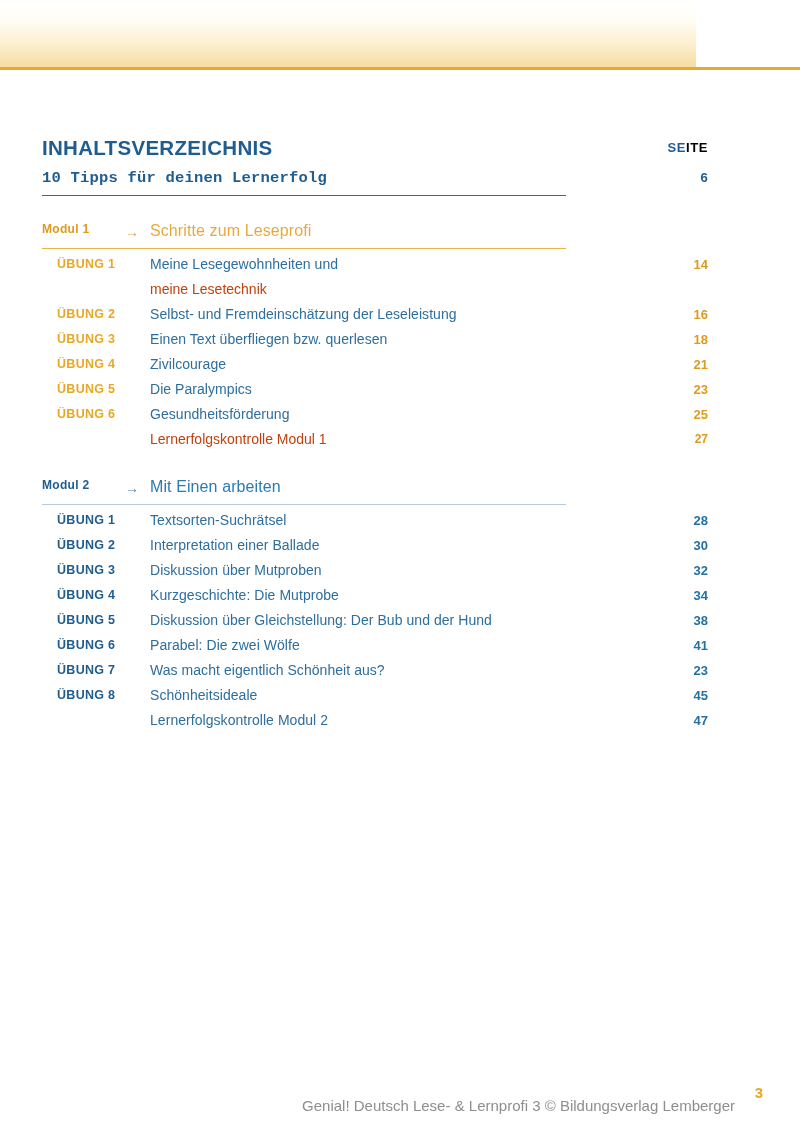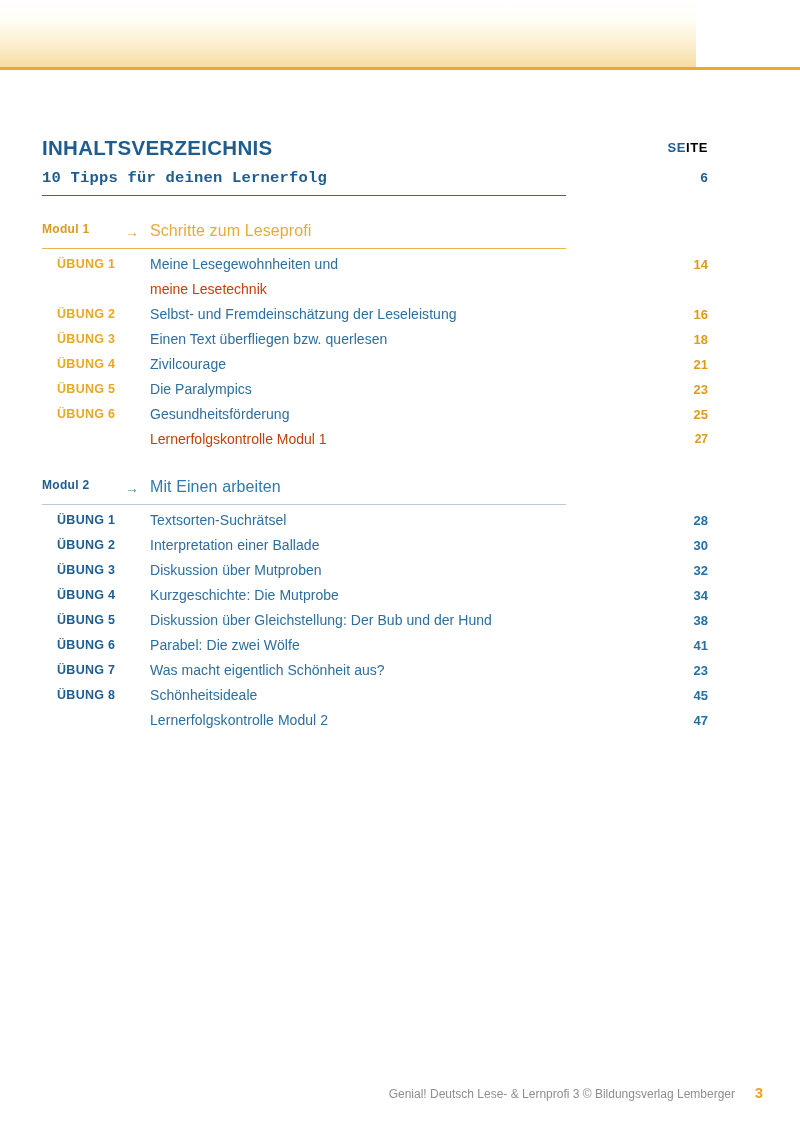--- a/index.html
+++ b/index.html
@@ -220,22 +220,22 @@
   .footer {
     position: absolute;
     left: 0;
     top: 1084px;
     width: 800px;
     height: 24px;
   }
   .footer-text {
     position: absolute;
     right: 65px;
-    top: 3px;
-    font-size: 12px;
+    top: 13px;
+    font-size: 15px;
     color: #8e8e8e;
   }
   .footer-page {
     position: absolute;
     right: 37px;
     top: 0px;
     font-size: 15px;
     font-weight: bold;
     color: #eca521;
   }

